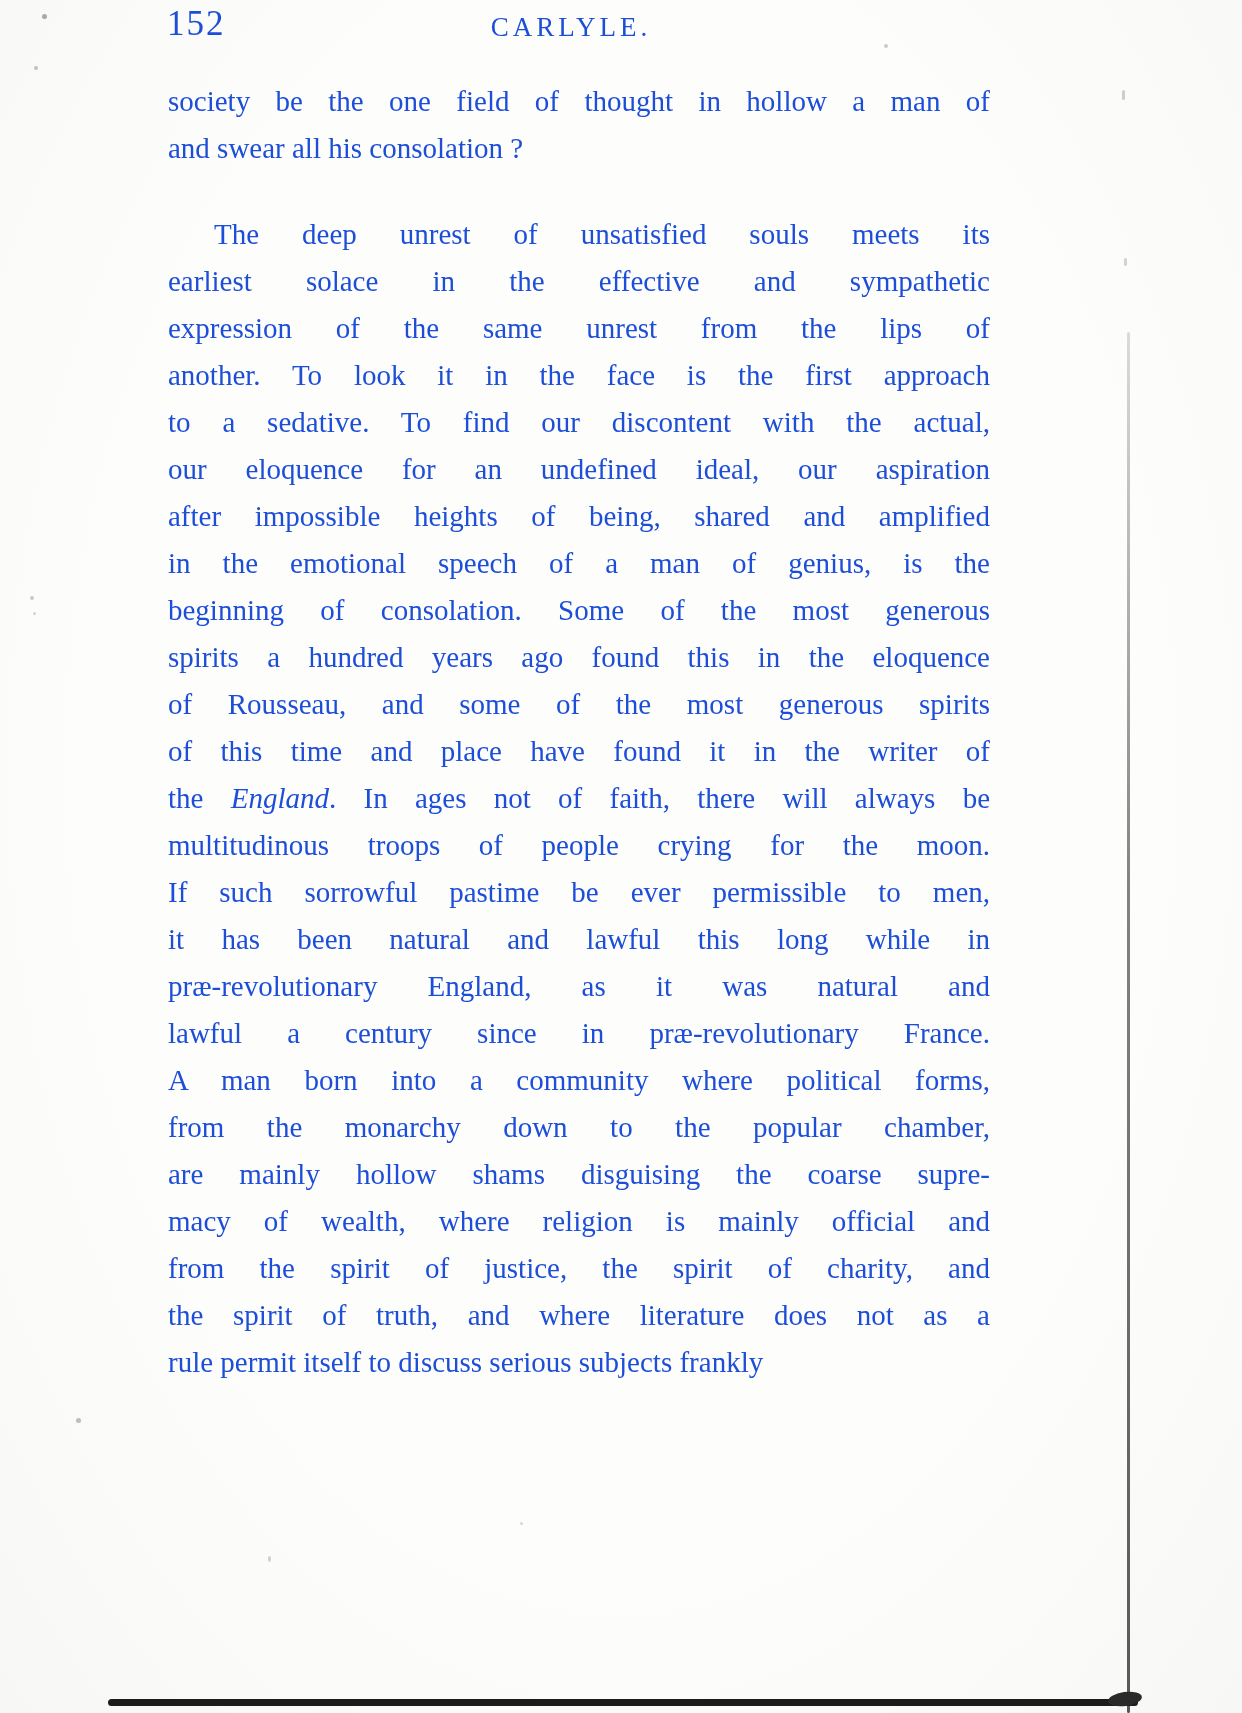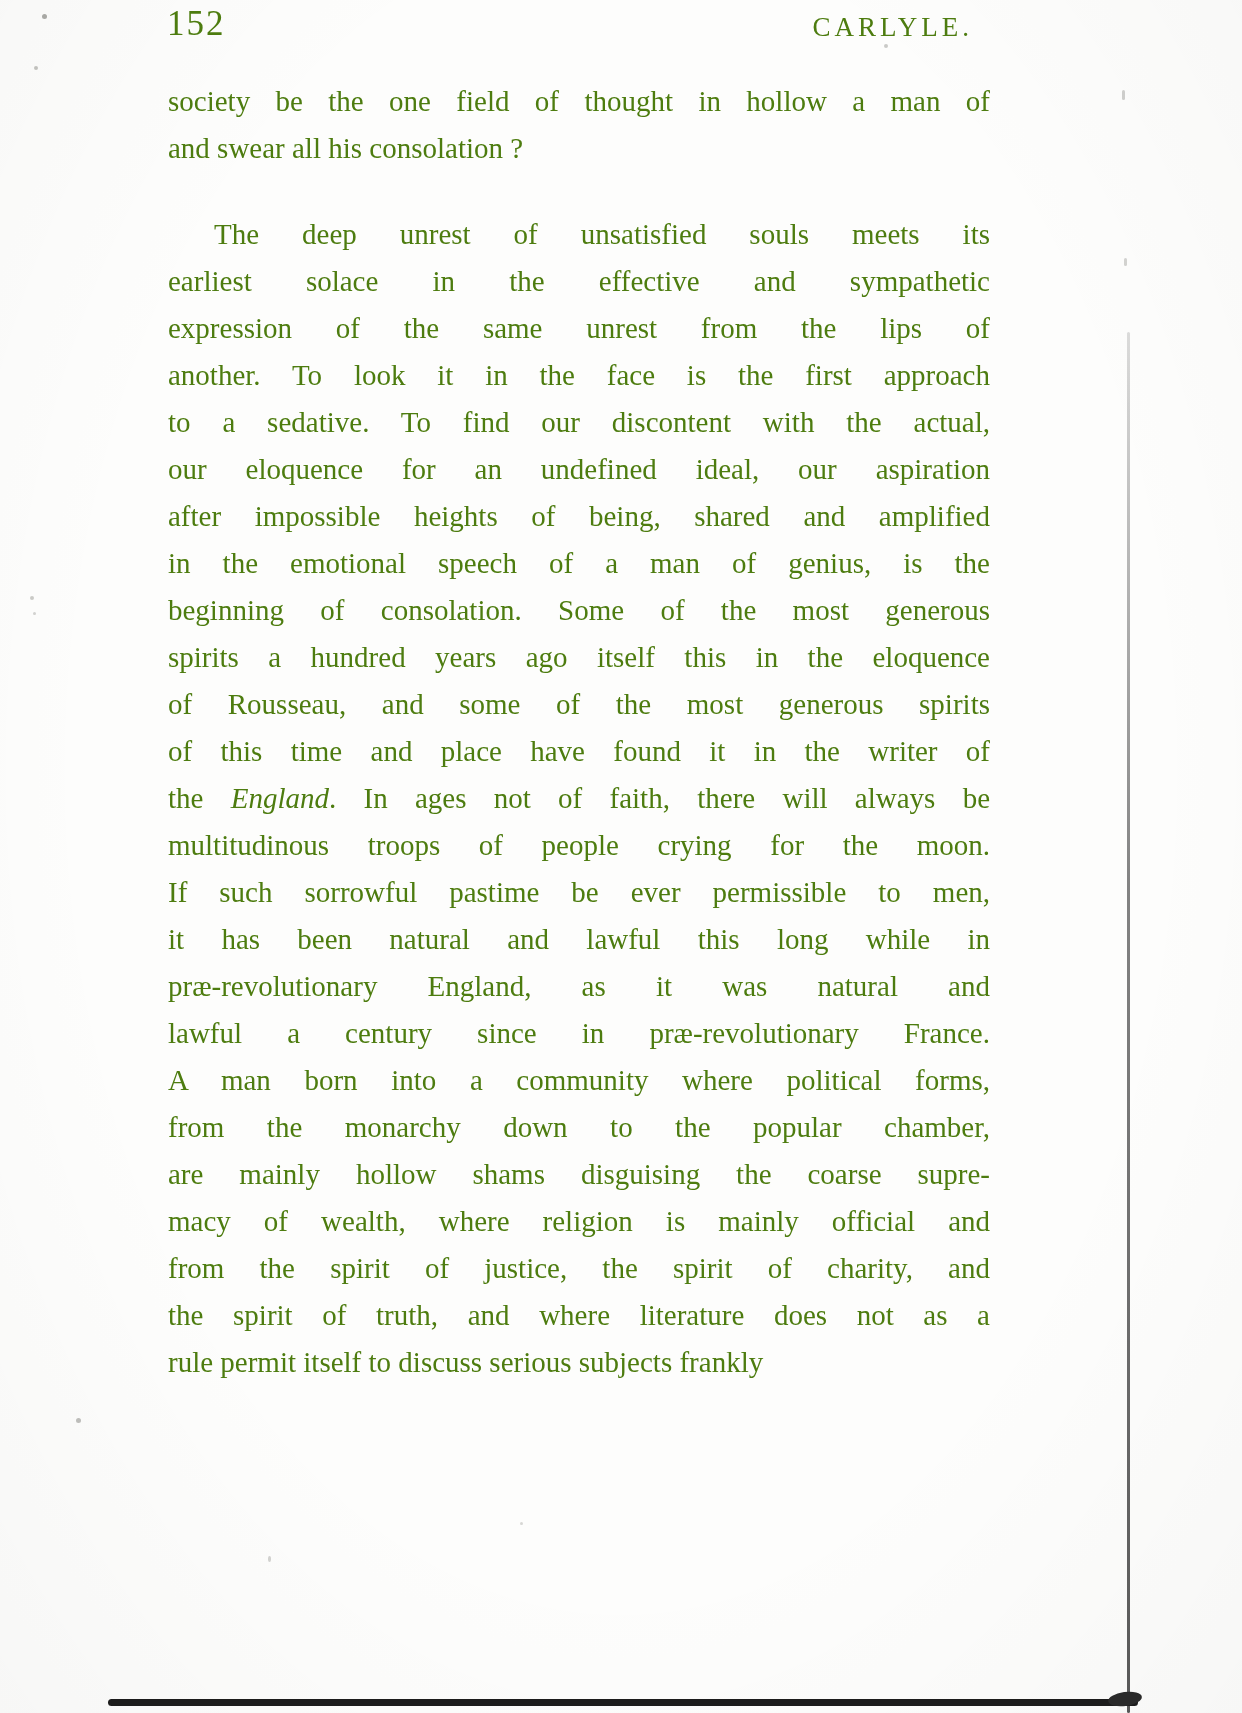--- a/index.html
+++ b/index.html
@@ -7,21 +7,21 @@
     padding: 0;
     background: #e9e9e7;
     font-family: "Liberation Serif", serif;
   }
   .page {
     position: relative;
     width: 1242px;
     height: 1713px;
     margin: 0 auto;
     background: #fdfdfc;
-    color: #4d7c0f;
+    color: #1d4ed8;
     overflow: hidden;
   }
   
   .page::before {
     content: "";
     position: absolute;
     inset: 0;
     background:
       radial-gradient(ellipse at 50% 45%, rgba(255,255,255,0) 60%, rgba(0,0,0,0.025) 100%);
     pointer-events: none;
@@ -30,23 +30,23 @@
   .page-number {
     position: absolute;
     top: 4px;
     left: 167px;
     font-size: 35px;
     letter-spacing: 2px;
   }
   .running-head {
     position: absolute;
     top: 12px;
-    left: 151px;
+    left: 160px;
     width: 822px;
-    text-align: right;
+    text-align: center;
     font-size: 27px;
     letter-spacing: 4px;
   }
 
   .text-block {
     position: absolute;
     left: 168px;
     top: 78px;
     width: 822px;
     font-size: 29px;
@@ -130,21 +130,21 @@
     <div class="para">
       <div class="line indent">The deep unrest of unsatisfied souls meets its</div>
       <div class="line">earliest solace in the effective and sympathetic</div>
       <div class="line">expression of the same unrest from the lips of</div>
       <div class="line">another. To look it in the face is the first approach</div>
       <div class="line">to a sedative. To find our discontent with the actual,</div>
       <div class="line">our eloquence for an undefined ideal, our aspiration</div>
       <div class="line">after impossible heights of being, shared and amplified</div>
       <div class="line">in the emotional speech of a man of genius, is the</div>
       <div class="line">beginning of consolation. Some of the most generous</div>
-      <div class="line">spirits a hundred years ago itself this in the eloquence</div>
+      <div class="line">spirits a hundred years ago found this in the eloquence</div>
       <div class="line">of Rousseau, and some of the most generous spirits</div>
       <div class="line">of this time and place have found it in the writer of</div>
       <div class="line"><span>the </span><i>England</i><span>. In ages not of faith, there will always be</span></div>
       <div class="line">multitudinous troops of people crying for the moon.</div>
       <div class="line">If such sorrowful pastime be ever permissible to men,</div>
       <div class="line">it has been natural and lawful this long while in</div>
       <div class="line">præ-revolutionary England, as it was natural and</div>
       <div class="line">lawful a century since in præ-revolutionary France.</div>
       <div class="line">A man born into a community where political forms,</div>
       <div class="line">from the monarchy down to the popular chamber,</div>

